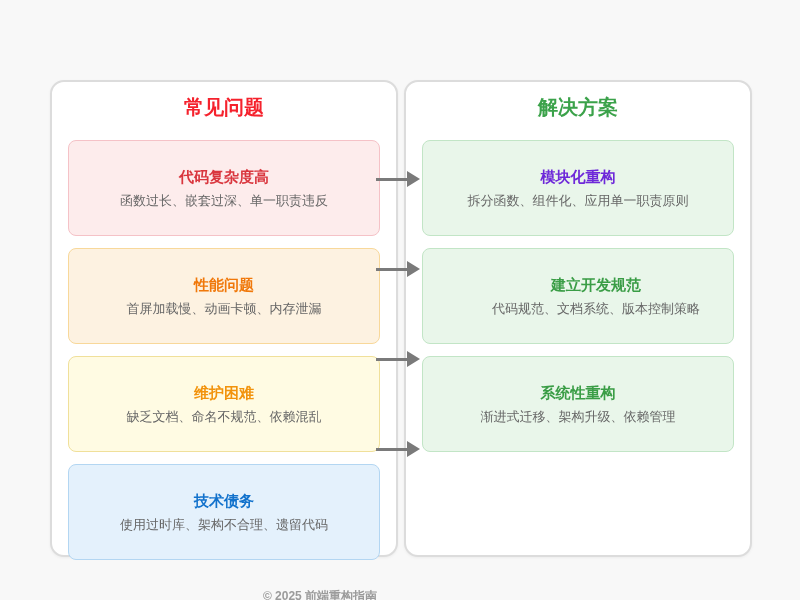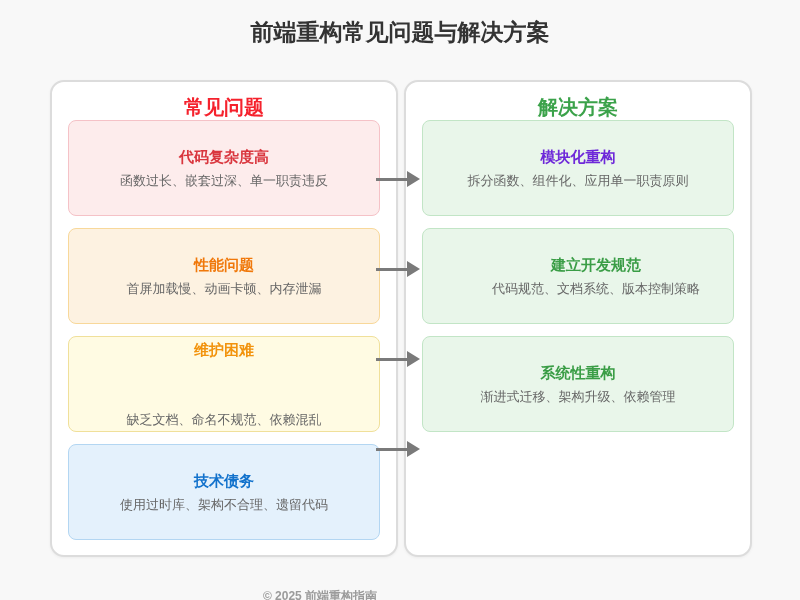--- a/index.html
+++ b/index.html
@@ -33,20 +33,21 @@
     box-shadow: 0 1px 3px rgba(0,0,0,0.05);
   }
   .panel-left  { left: 50px; }
   .panel-right { left: 404px; }
 
   .panel-header {
     text-align: center;
     font-size: 20px;
     font-weight: bold;
     line-height: 26px;
+    margin-bottom: 20px;
   }
 
   .card {
     height: 96px;
     margin-bottom: 12px;
     border: 1px solid;
     border-radius: 8px;
     display: flex;
     flex-direction: column;
     justify-content: center;
@@ -91,36 +92,35 @@
     font-size: 12px;
     color: #9b9b9b;
     font-weight: bold;
   }
 </style>
 </head>
 <body>
 
 <div class="page">
 
-  <h1 class="title">前端重构常见问题与解决方案</h1>
 
   <div class="panel panel-left">
     <div class="panel-header" style="color: rgb(245, 34, 45);">常见问题</div>
 
     <div class="card" style="background: rgb(253, 236, 236); border-color: rgb(245, 194, 199);">
       <div class="card-title" style="color: rgb(217, 54, 62);">代码复杂度高</div>
       <div class="card-desc">函数过长、嵌套过深、单一职责违反</div>
     </div>
 
     <div class="card" style="background: rgb(253, 242, 225); border-color: rgb(248, 216, 154);">
       <div class="card-title" style="color: rgb(240, 120, 10);">性能问题</div>
       <div class="card-desc">首屏加载慢、动画卡顿、内存泄漏</div>
     </div>
 
-    <div class="card" style="background: rgb(255, 251, 227); border-color: rgb(240, 224, 154); justify-content: space-between;">
+    <div class="card" style="background: rgb(255, 251, 227); border-color: rgb(240, 224, 154);">
       <div class="card-title" style="color: rgb(242, 147, 13);">维护困难</div>
       <div class="card-desc">缺乏文档、命名不规范、依赖混乱</div>
     </div>
 
     <div class="card" style="background: rgb(228, 241, 252); border-color: rgb(179, 214, 242);">
       <div class="card-title" style="color: rgb(18, 114, 204);">技术债务</div>
       <div class="card-desc">使用过时库、架构不合理、遗留代码</div>
     </div>
   </div>
 

